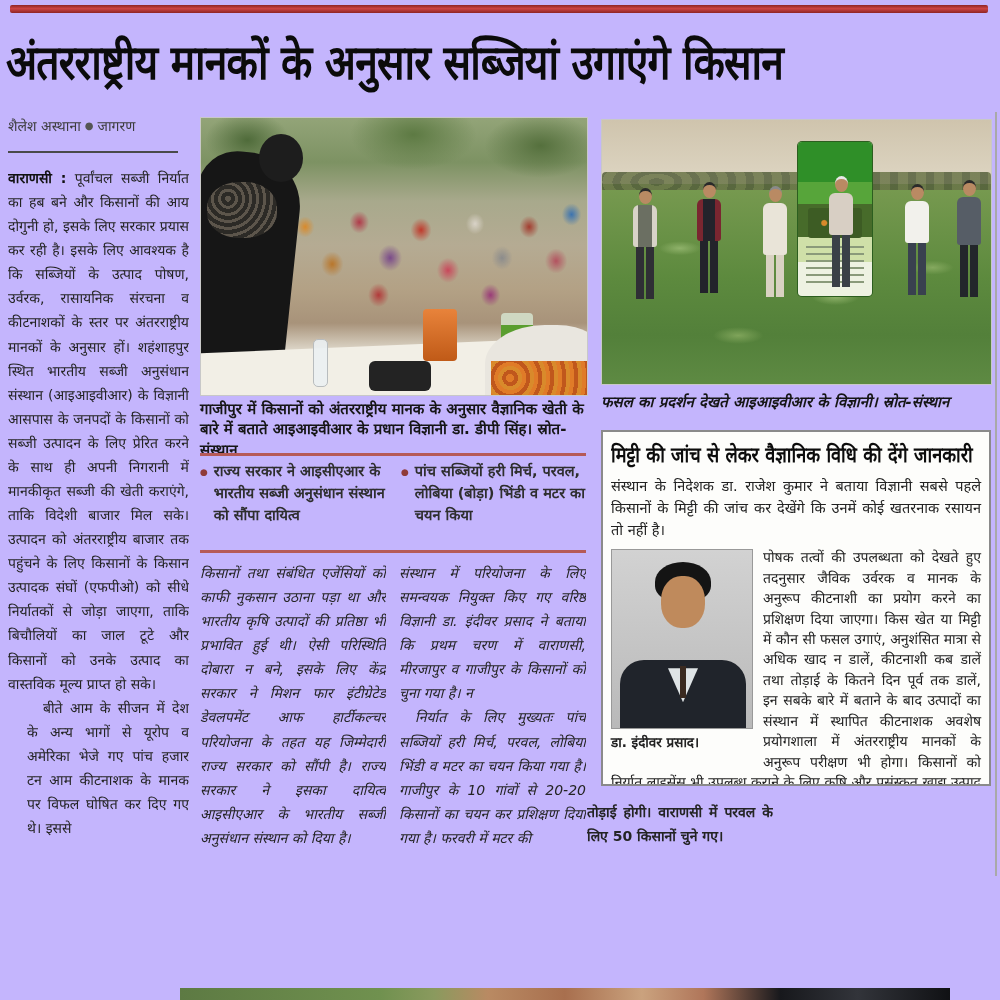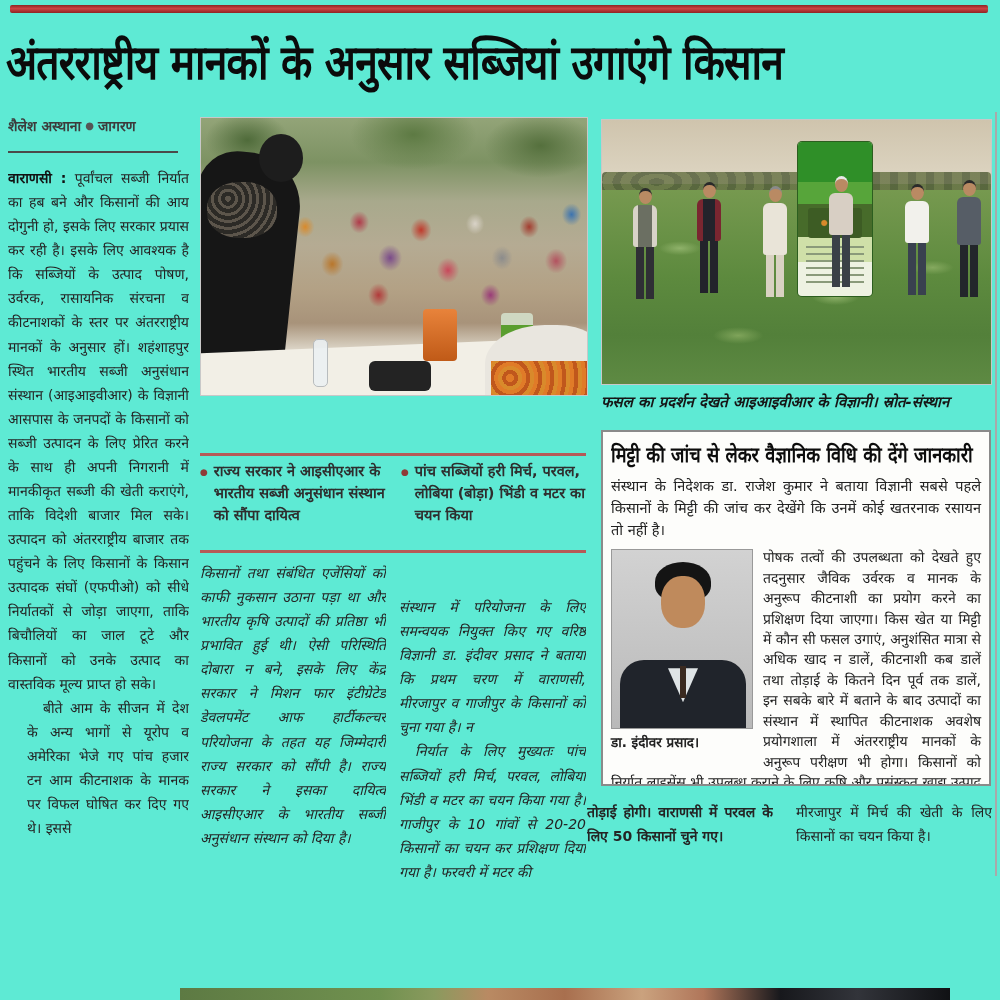--- a/index.html
+++ b/index.html
@@ -1,25 +1,25 @@
 <!DOCTYPE html>
 <html lang="hi"><head>
 <meta charset="utf-8">
 <style>
   html,body{margin:0;padding:0;background:#ffffff;}
-  .page{position:relative;width:1000px;height:1000px;background:#5eead4;overflow:hidden;
+  .page{position:relative;width:1000px;height:1000px;background:#c4b5fd;overflow:hidden;
         font-family:"DejaVu Sans","Liberation Sans",sans-serif;color:#1c1c1c;}
   
   .top-bar{position:absolute;left:10px;top:5px;width:978px;height:8px;
            background:linear-gradient(180deg,#8e2525 0%,#cc4343 45%,#8e2525 100%);border-radius:2px;}
   .headline-wrap{position:absolute;left:6px;top:14px;width:990px;height:96px;overflow:hidden;}
   .headline{display:inline-block;white-space:nowrap;font-size:48px;font-weight:bold;color:#0b0b0b;
             line-height:96px;transform:scaleX(0.85);transform-origin:0 50%;letter-spacing:-1px;}
   
-  .byline{position:absolute;left:8px;top:116px;width:180px;font-size:14px;font-weight:bold;color:#3c3c3c;}
+  .byline{position:absolute;left:8px;top:116px;width:180px;font-size:14px;font-weight:normal;color:#3c3c3c;}
   .byline .dot{color:#555;font-size:10px;vertical-align:2px;padding:0 4px;}
   .byline-rule{position:absolute;left:8px;top:151px;width:170px;height:2px;background:#4a4a4a;}
   .left-col{position:absolute;left:8px;top:166px;width:181px;height:702px;overflow:hidden;
             font-size:14px;line-height:1.72;text-align:justify;color:#242424;}
   .left-col p{margin:0;}
   .left-col p.indent{text-indent:16px;margin-left:19px;}
   .lead-city{font-weight:bold;color:#111;}
   
   .photo-frame{position:absolute;border:1px solid #c8c8c8;overflow:hidden;background:#9aa87e;}
   .caption{position:absolute;font-size:15px;font-weight:600;line-height:1.35;color:#161616;}
@@ -156,41 +156,42 @@
     <div class="ph1-speaker-head"></div>
     <div class="ph1-scarf"></div>
     <div class="ph1-table"></div>
     <div class="ph1-bottle"></div>
     <div class="ph1-bag"></div>
     <div class="ph1-packet-o"></div>
     <div class="ph1-packet-g"></div>
     <div class="ph1-person-r"></div>
     <div class="ph1-flowers"></div>
   </div>
+  <div class="caption" style="left:200px;top:399px;width:386px;">गाजीपुर में किसानों को अंतरराष्ट्रीय मानक के अनुसार वैज्ञानिक खेती के बारे में बताते आइआइवीआर के प्रधान विज्ञानी डा. डीपी सिंह। स्रोत-संस्थान</div>
 
   <div class="hrule" style="left:200px;top:453px;width:386px;"></div>
 
   <div class="bullets">
     <div class="bullet">
       <span class="b-dot">●</span>
       <span>राज्य सरकार ने आइसीएआर के भारतीय सब्जी अनुसंधान संस्थान को सौंपा दायित्व</span>
     </div>
     <div class="bullet">
       <span class="b-dot">●</span>
       <span>पांच सब्जियों हरी मिर्च, परवल, लोबिया (बोड़ा) भिंडी व मटर का चयन किया</span>
     </div>
   </div>
 
   <div class="hrule" style="left:200px;top:550px;width:386px;"></div>
 
   <div class="t-col" style="left:200px;top:561px;width:186px;height:304px;">
     <p>किसानों तथा संबंधित एजेंसियों को काफी नुकसान उठाना पड़ा था और भारतीय कृषि उत्पादों की प्रतिष्ठा भी प्रभावित हुई थी। ऐसी परिस्थिति दोबारा न बने, इसके लिए केंद्र सरकार ने मिशन फार इंटीग्रेटेड डेवलपमेंट आफ हार्टीकल्चर परियोजना के तहत यह जिम्मेदारी राज्य सरकार को सौंपी है। राज्य सरकार ने इसका दायित्व आइसीएआर के भारतीय सब्जी अनुसंधान संस्थान को दिया है।</p>
   </div>
 
-  <div class="t-col" style="left:399px;top:561px;width:187px;height:304px;margin-top:34px;">
+  <div class="t-col" style="left:399px;top:561px;width:187px;height:304px;">
     <p>संस्थान में परियोजना के लिए समन्वयक नियुक्त किए गए वरिष्ठ विज्ञानी डा. इंदीवर प्रसाद ने बताया कि प्रथम चरण में वाराणसी, मीरजापुर व गाजीपुर के किसानों को चुना गया है। न</p>
     <p class="indent">निर्यात के लिए मुख्यतः पांच सब्जियों हरी मिर्च, परवल, लोबिया भिंडी व मटर का चयन किया गया है। गाजीपुर के 10 गांवों से 20-20 किसानों का चयन कर प्रशिक्षण दिया गया है। फरवरी में मटर की</p>
   </div>
 
   <div class="photo-frame" style="left:601px;top:119px;width:389px;height:264px;background:#6f934c;">
     <div class="ph2-sky"></div>
     <div class="ph2-trees"></div>
     <div class="ph2-field"></div>
     <div class="banner">
       <div class="banner-veg"></div>
@@ -243,20 +244,17 @@
         <div class="p-tie"></div>
       </div>
       <div class="portrait-cap">डा. इंदीवर प्रसाद।</div>
     </div>
     <div class="box-body">पोषक तत्वों की उपलब्धता को देखते हुए तदनुसार जैविक उर्वरक व मानक के अनुरूप कीटनाशी का प्रयोग करने का प्रशिक्षण दिया जाएगा। किस खेत या मिट्टी में कौन सी फसल उगाएं, अनुशंसित मात्रा से अधिक खाद न डालें, कीटनाशी कब डालें तथा तोड़ाई के कितने दिन पूर्व तक डालें, इन सबके बारे में बताने के बाद उत्पादों का संस्थान में स्थापित कीटनाशक अवशेष प्रयोगशाला में अंतरराष्ट्रीय मानकों के अनुरूप परीक्षण भी होगा। किसानों को निर्यात लाइसेंस भी उपलब्ध कराने के लिए कृषि और प्रसंस्कृत खाद्य उत्पाद निर्यात विकास प्राधिकरण (एपीडा) व केंद्र सरकार से अनुमोदन किया जाएगा।</div>
   </div>
 
   <div class="bot-col" style="left:587px;width:186px;font-weight:bold;">
     <span>तोड़ाई होगी। वाराणसी में परवल के लिए 50 किसानों चुने गए।</span>
   </div>
-  <div class="bot-col" style="left:796px;width:196px;">
-    <span>मीरजापुर में मिर्च की खेती के लिए किसानों का चयन किया है।</span>
-  </div>
 
   <div class="edge-line"></div>
   <div class="bottom-strip"></div>
 
 </div>
 
 </body></html>

